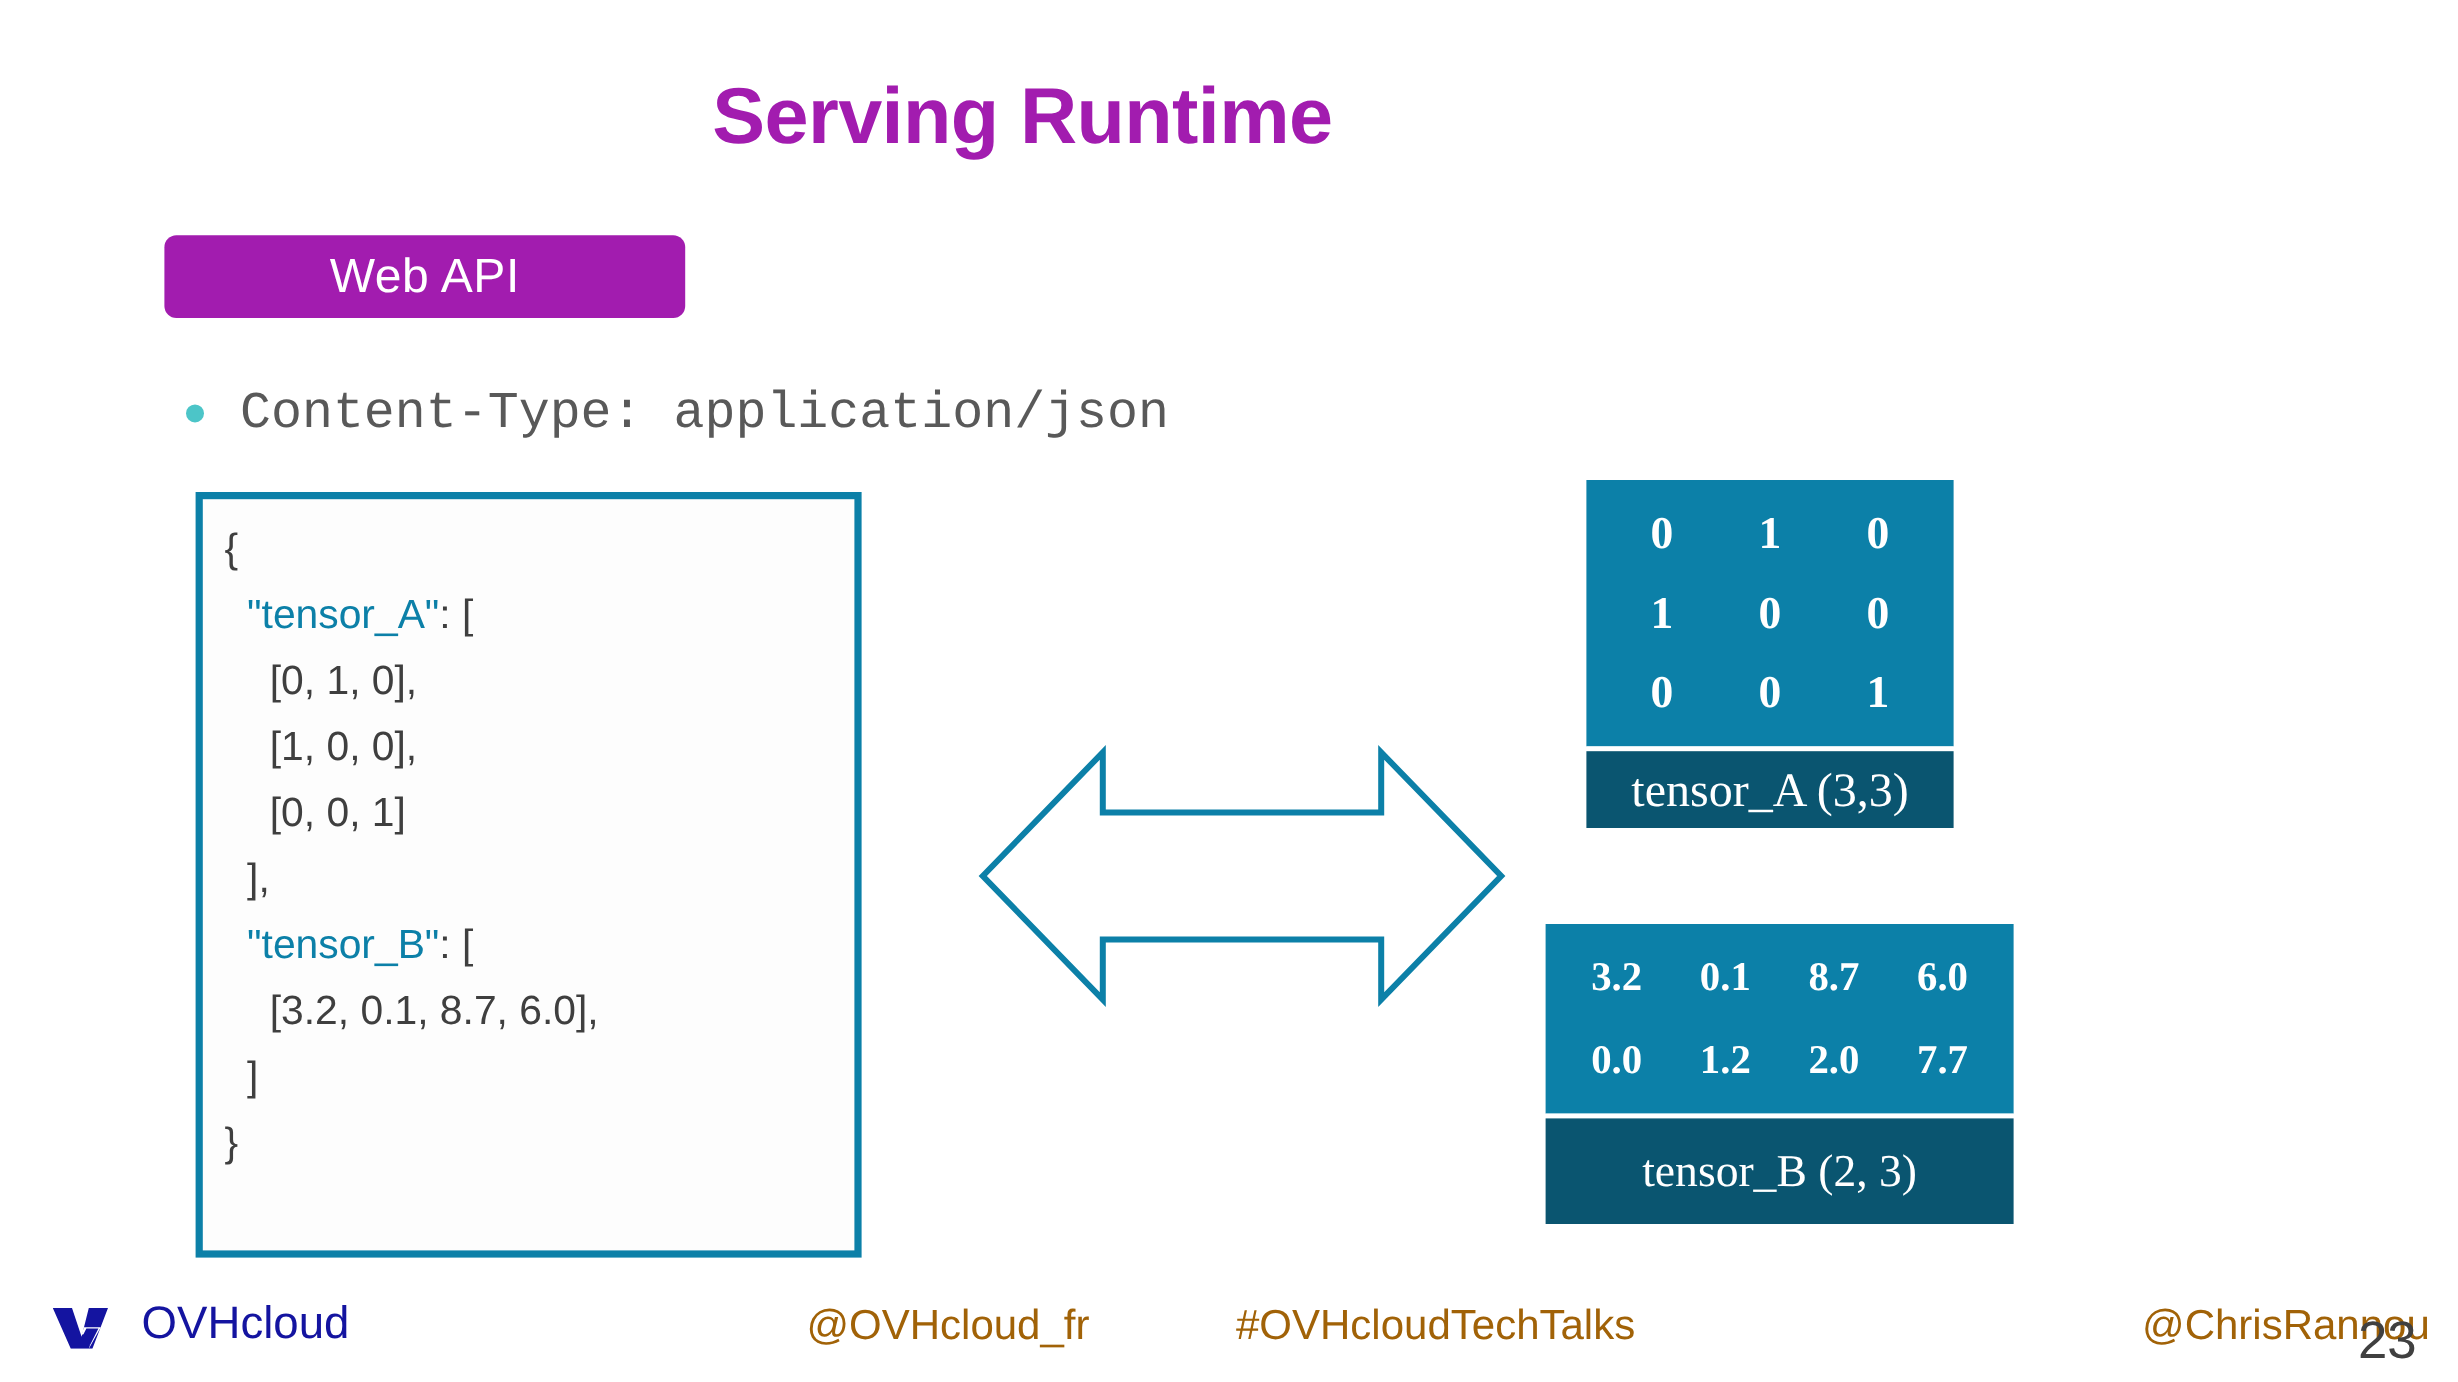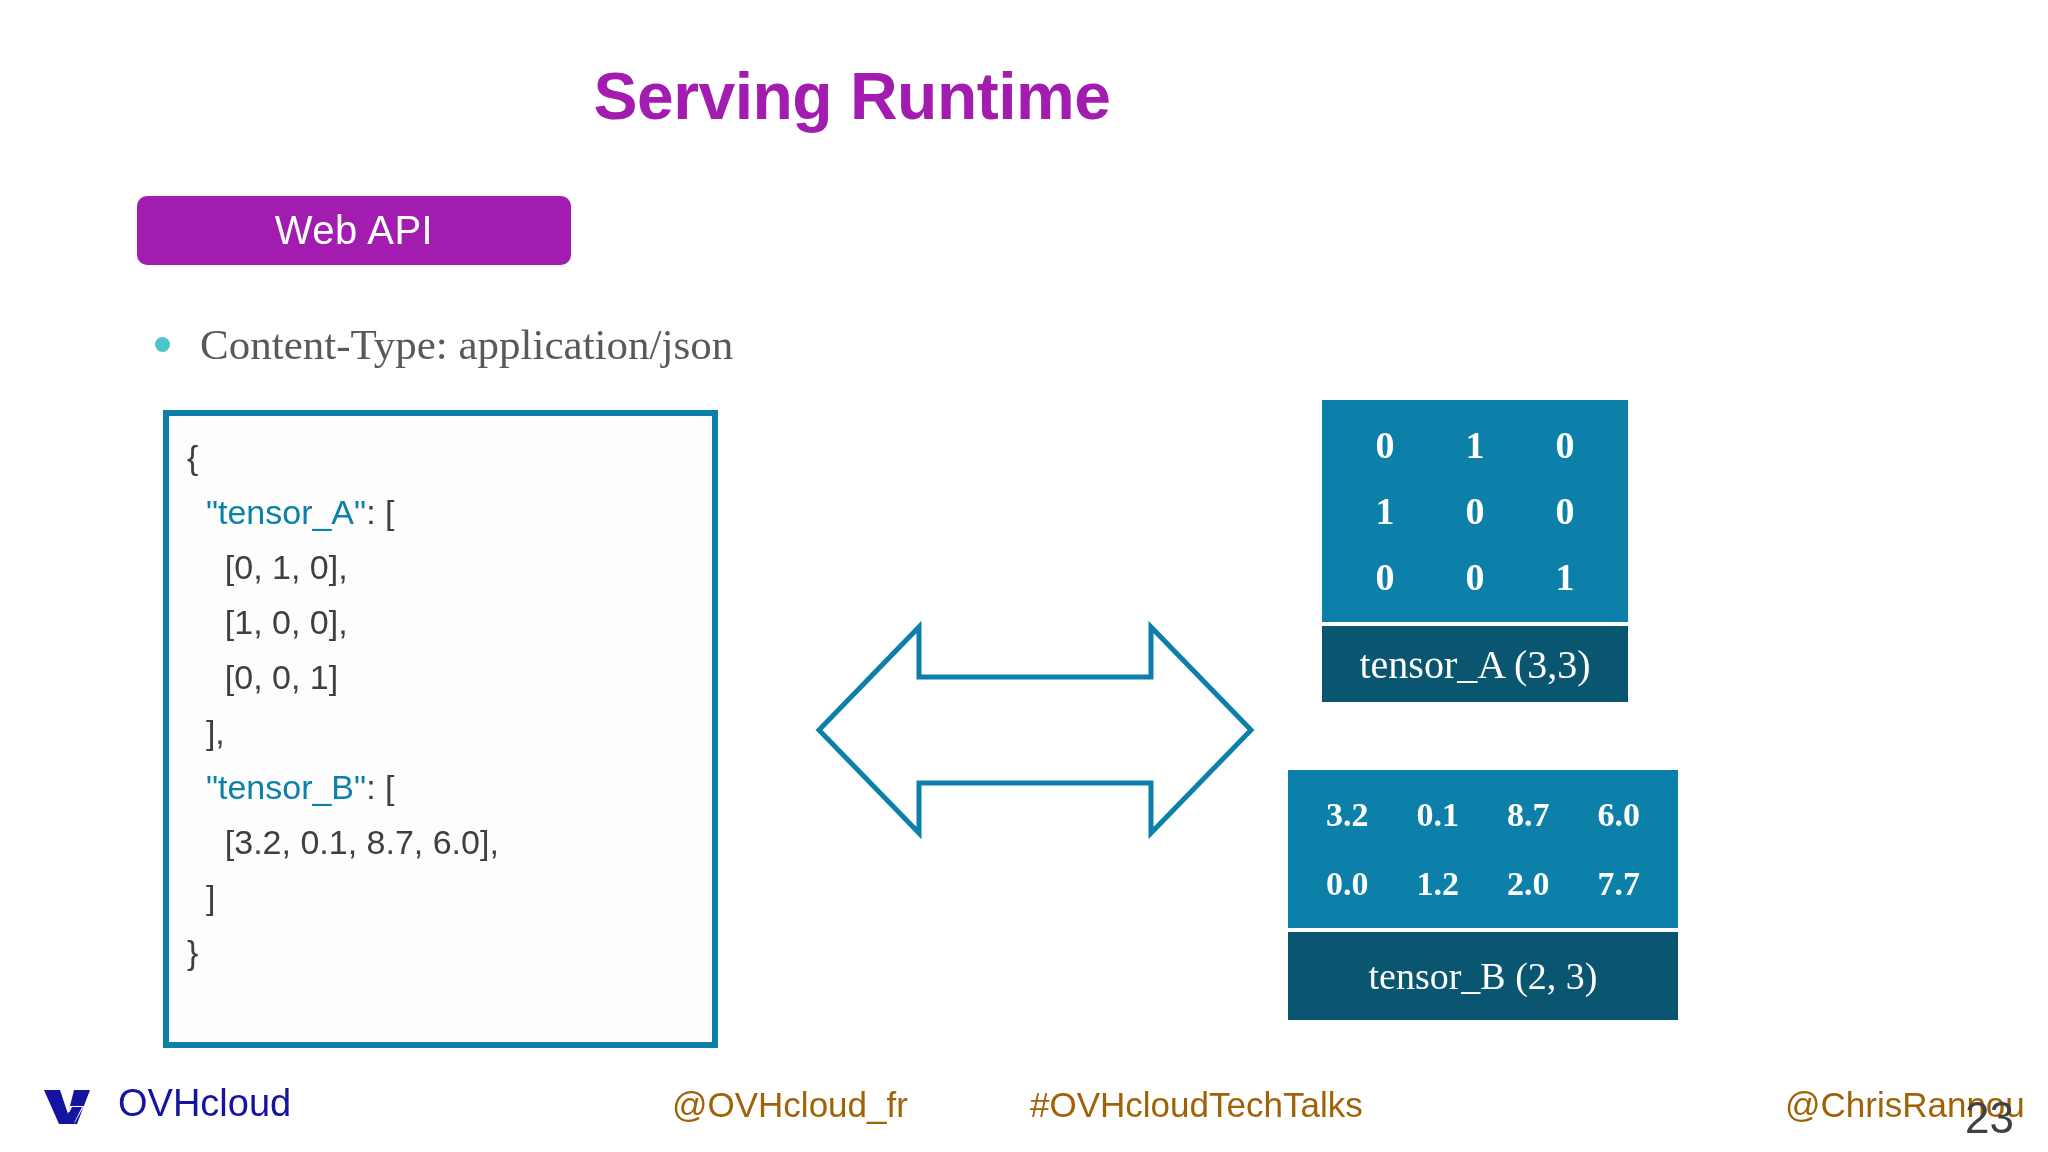--- a/index.html
+++ b/index.html
@@ -67,21 +67,21 @@
     width: 15px;
     height: 15px;
     border-radius: 50%;
     background: #4cc5c8;
     flex: 0 0 auto;
   }
   .bullet-text {
     font-size: 43px;
     color: #595959;
     font-weight: 300;
-    font-family: Liberation Serif, serif;
+    font-family: Liberation Mono, monospace;
     white-space: nowrap;
   }
 
   
   .json-box {
     position: absolute;
     left: 163px;
     top: 410px;
     width: 555px;
     height: 638px;
@@ -148,21 +148,21 @@
   .tensor-gap {
     height: 4px;
     background: #ffffff;
     width: 100%;
   }
 
   
   #tensor-a-table { left: 1322px; top: 400px; width: 306px; }
   #tensor-a-table .tensor-body { height: 222px; padding: 12px 18px; }
   #tensor-a-table .tensor-cell { font-size: 38px; line-height: 60px; }
-  #tensor-a-table .tensor-caption { height: 76px; font-size: 40px; }
+  #tensor-a-table .tensor-caption { height: 64px; font-size: 40px; }
 
   
   #tensor-b-table { left: 1288px; top: 770px; width: 390px; }
   #tensor-b-table .tensor-body { height: 158px; padding: 10px 14px; }
   #tensor-b-table .tensor-cell { font-size: 34px; line-height: 66px; }
   #tensor-b-table .tensor-caption { height: 88px; font-size: 38px; }
 
   
   .footer-logo {
     position: absolute;

